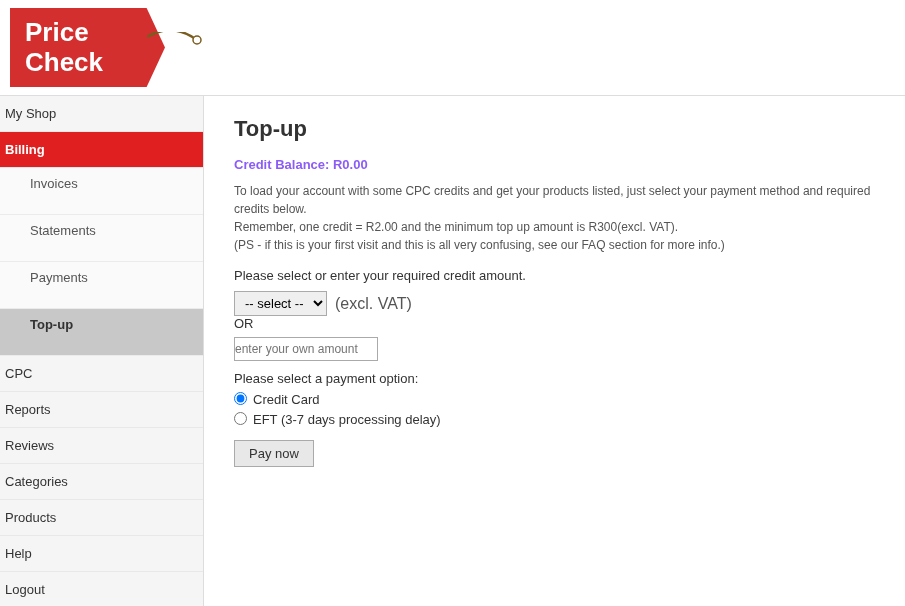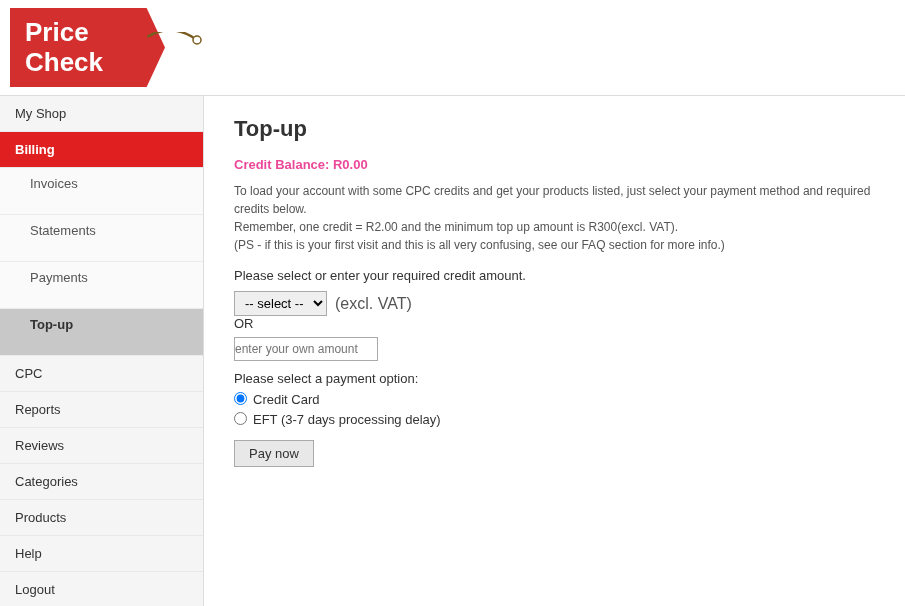--- a/index.html
+++ b/index.html
@@ -25,29 +25,29 @@
       min-height: 78px;
       display: flex;
       align-items: center;
     }
 
     
     .layout { display: flex; flex: 1; }
 
     
     .sidebar { width: 204px; background: #f5f5f5; border-right: 1px solid #ddd; flex-shrink: 0; }
-    .sidebar-item { padding: 10px 15px; cursor: pointer; color: #333; font-size: 13px; border-bottom: 1px solid #e8e8e8; }
+    .sidebar-item { padding: 10px 5px; cursor: pointer; color: #333; font-size: 13px; border-bottom: 1px solid #e8e8e8; }
     .sidebar-item.active { background: #e02020; color: white; font-weight: bold; }
     .sidebar-sub-item { padding: 8px 15px 23px 30px; cursor: pointer; color: #555; font-size: 13px; border-bottom: 1px solid #ebebeb; background: #fafafa; }
     .sidebar-sub-item.active { background: #d0d0d0; color: #333; font-weight: bold; }
 
     
     .main { flex: 1; padding: 20px 30px; }
     .page-title { font-size: 22px; font-weight: bold; color: #333; margin-bottom: 15px; }
-    .credit-balance { color: #ec4899; font-weight: bold; margin-bottom: 10px; font-size: 13px; }
+    .credit-balance { color: #8b5cf6; font-weight: bold; margin-bottom: 10px; font-size: 13px; }
     .info-text { font-size: 12px; color: #555; margin-bottom: 14px; line-height: 1.5; }
     .section-label { font-weight: normal; font-size: 13px; margin-bottom: 8px; }
     .select-row { display: flex; align-items: center; gap: 8px; }
     .select-row select { padding: 3px 6px; border: 1px solid #aaa; font-size: 13px; }
     .excl-vat { font-size: 16px; color: #555; }
     .or-label { margin-bottom: 6px; font-size: 13px; }
     .amount-input { padding: 4px 0; border: 1px solid #aaa; font-size: 12px; width: 144px; color: #aaa; }
     .payment-label { font-size: 13px; margin-top: 10px; margin-bottom: 6px; }
     .radio-row { display: flex; align-items: flex-start; gap: 6px; margin-bottom: 5px; font-size: 13px; }
     .radio-row input[type=radio] { margin: 0; }

